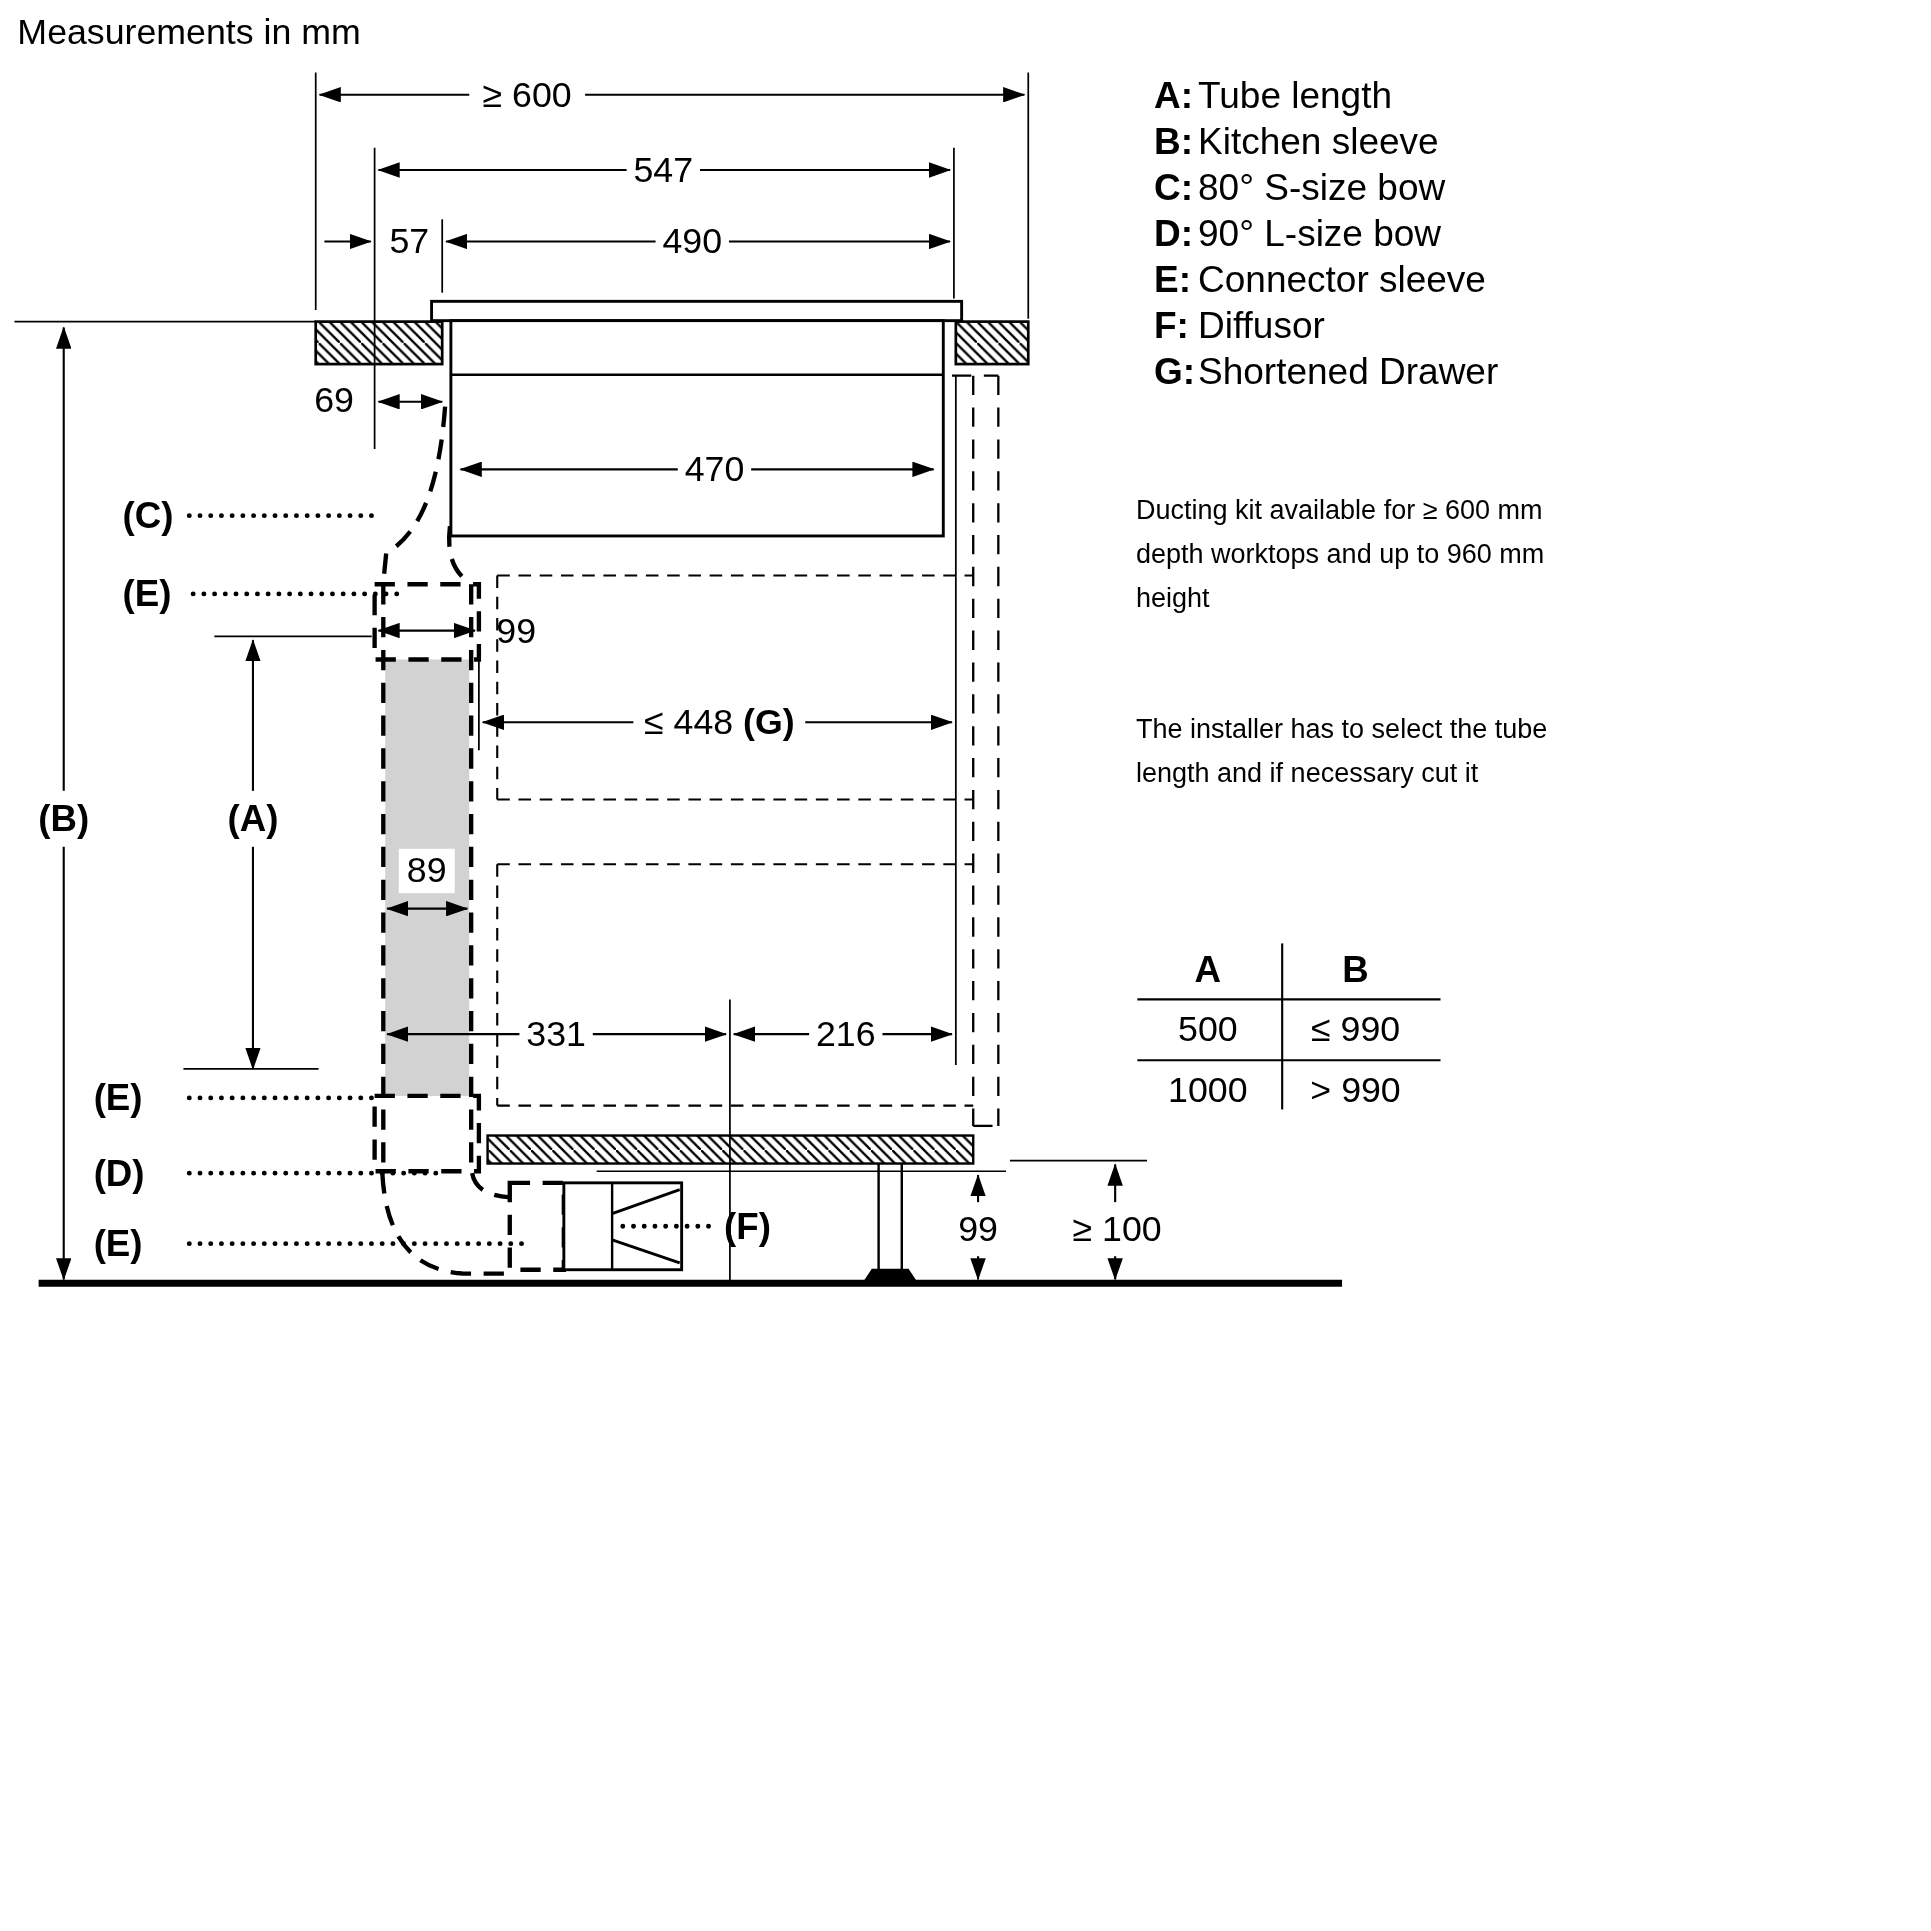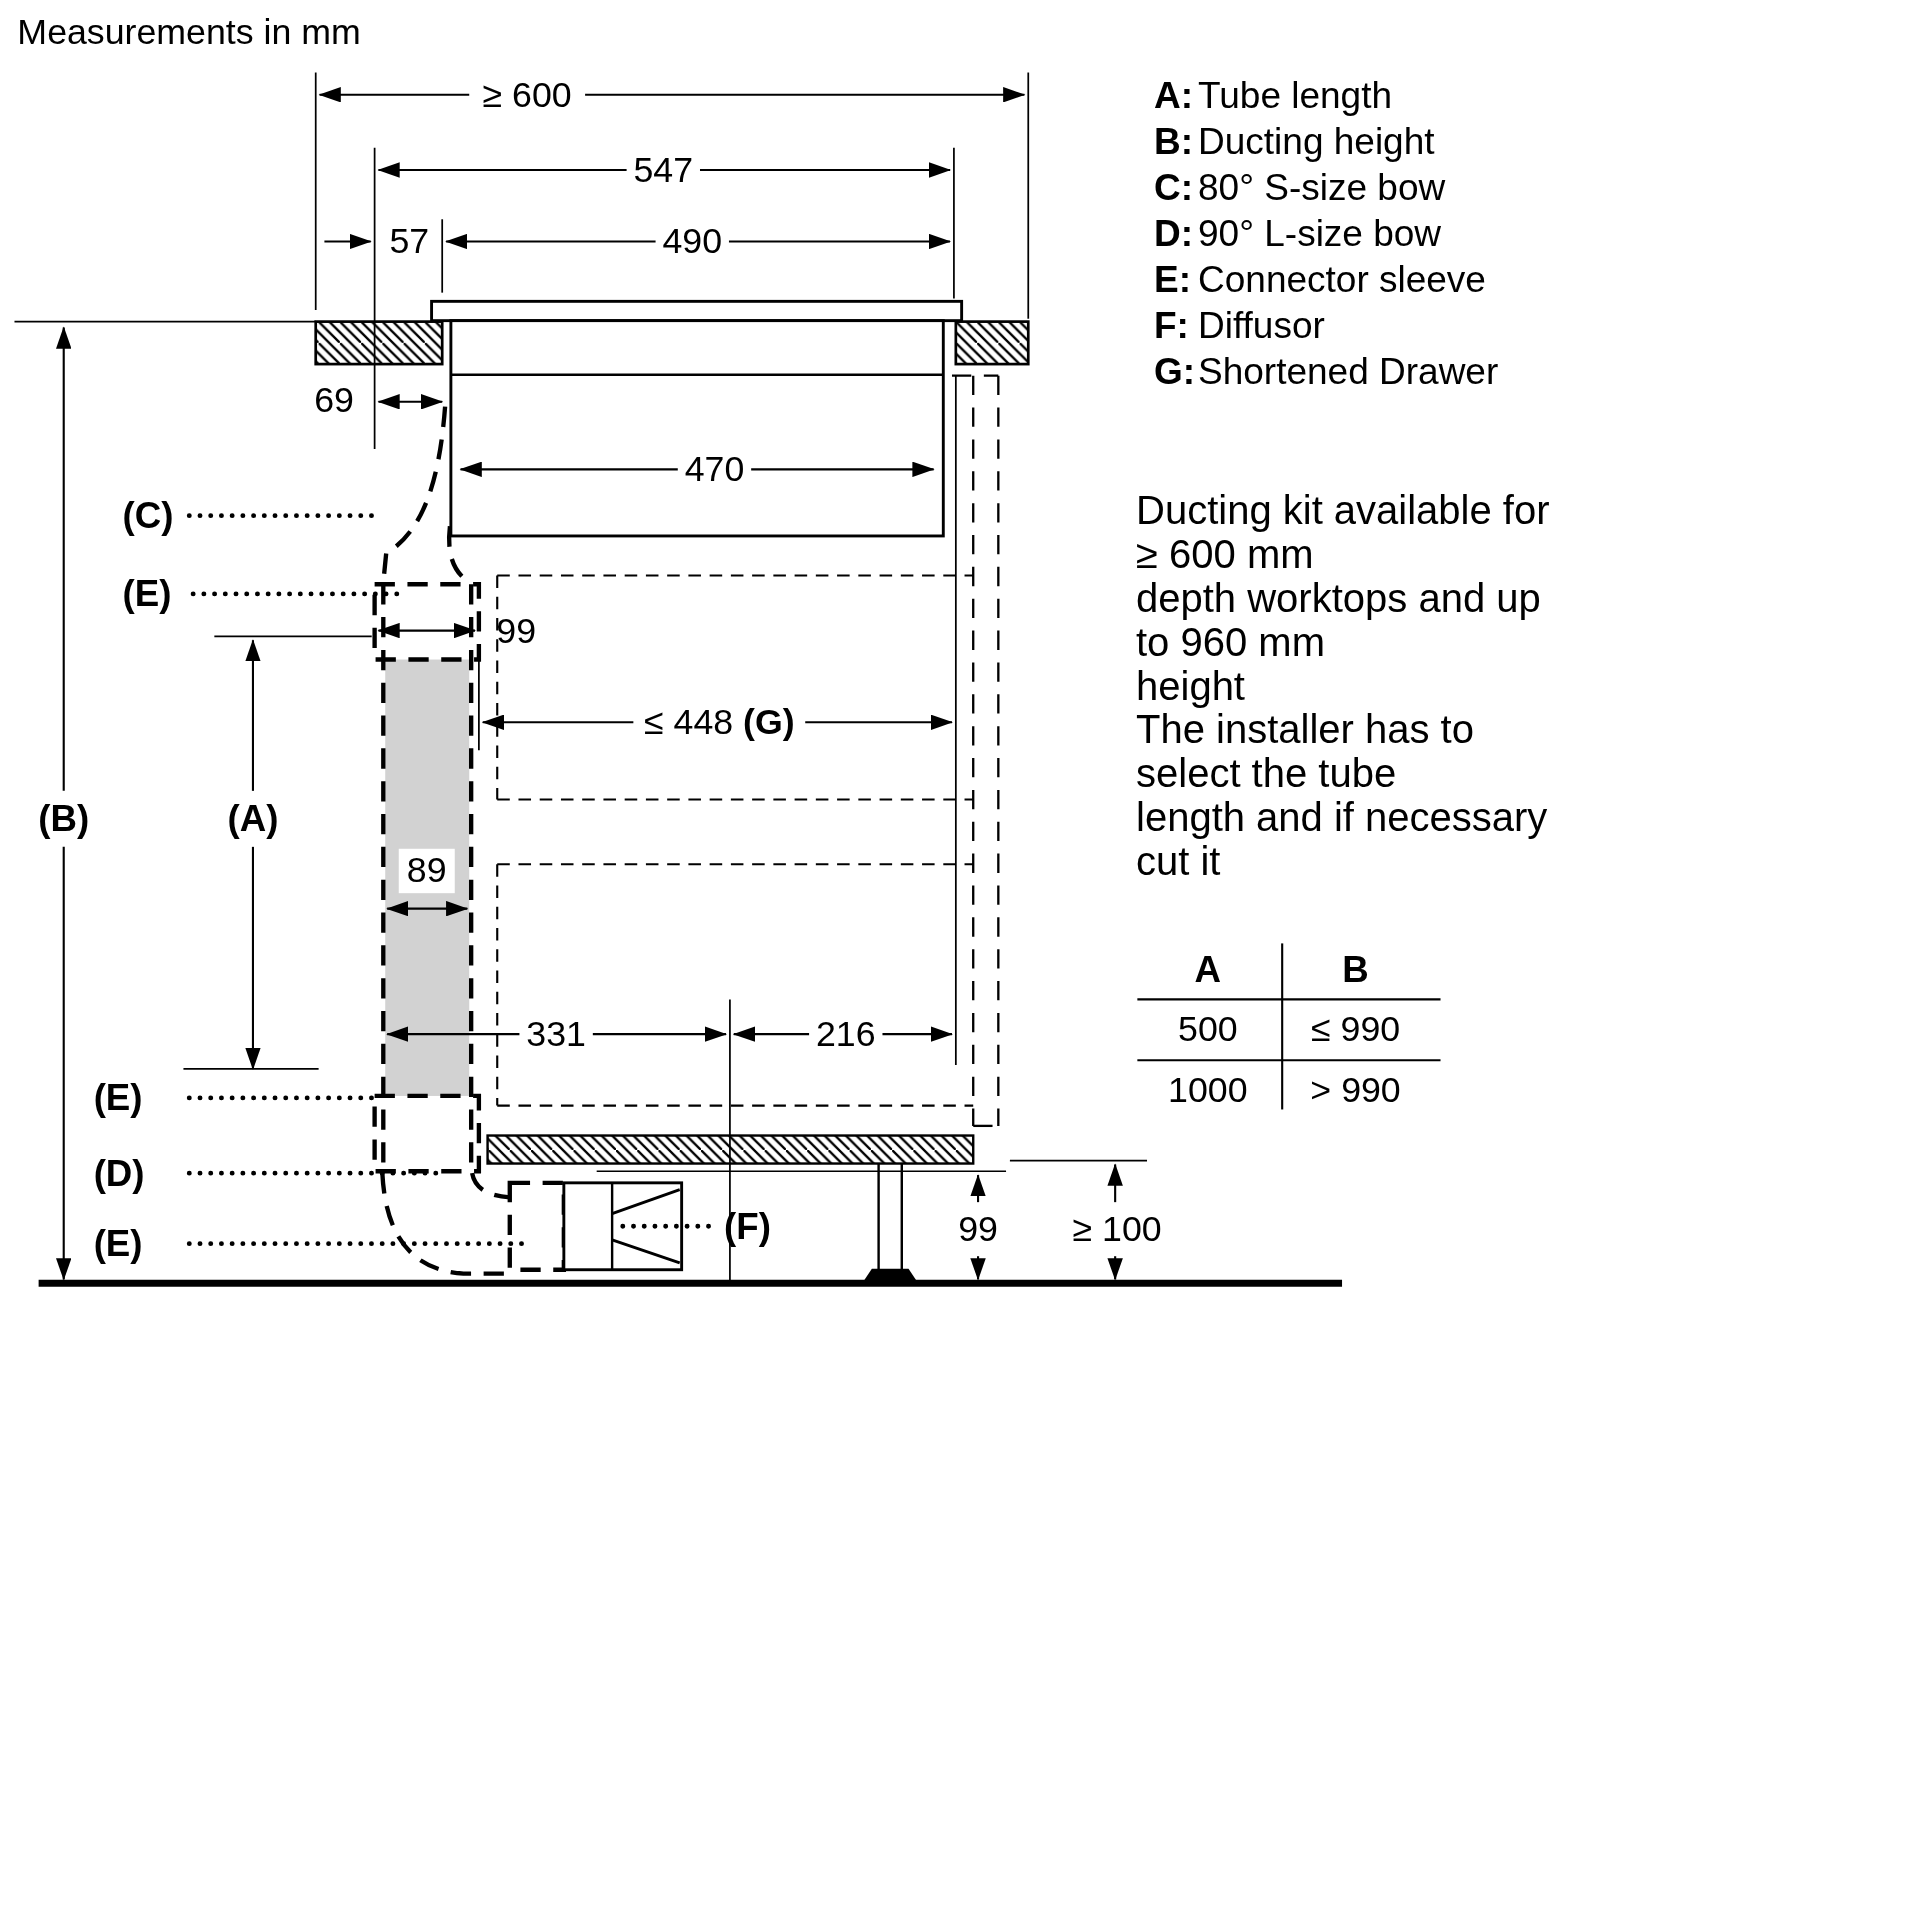--- a/index.html
+++ b/index.html
@@ -17,21 +17,21 @@
   .dots{stroke:#000;stroke-width:5;fill:none;stroke-dasharray:0.1 11;stroke-linecap:round}
   .lbl{font:37px "Liberation Sans",sans-serif;fill:#000}
   .lblb{font:700 38px "Liberation Sans",sans-serif;fill:#000}
   .bg{fill:#fff;stroke:none}
   .whitefill{fill:#fff}
   .grayfill{fill:#d2d2d2}
   .blackfill{fill:#000}
   
   .legend{position:absolute;left:1154px;top:70px;font-size:37px;line-height:46px;}
   .lg-k{display:inline-block;width:44px;font-weight:700;}
-  .para{position:absolute;left:1136px;font-size:40px;line-height:44px;}
+  .para{position:absolute;left:1136px;font-size:27px;line-height:44px;}
   .p1{top:485px;} .p2{top:704px;}
 </style>
 </head>
 <body>
 
 <div id="stage">
 
   <svg width="1931" height="1931" viewBox="0 0 2000 2000">
     <defs>
       <marker id="ah" markerUnits="userSpaceOnUse" markerWidth="24" markerHeight="16" refX="22" refY="8" orient="auto-start-reverse">
@@ -206,21 +206,21 @@
       <text class="lblb" x="1404" y="1001" text-anchor="middle" dominant-baseline="central">B</text>
       <text class="lbl" x="1251" y="1063" text-anchor="middle" dominant-baseline="central">500</text>
       <text class="lbl" x="1404" y="1063" text-anchor="middle" dominant-baseline="central">≤ 990</text>
       <text class="lbl" x="1251" y="1126" text-anchor="middle" dominant-baseline="central">1000</text>
       <text class="lbl" x="1404" y="1126" text-anchor="middle" dominant-baseline="central">&gt; 990</text>
     </g>
   </svg>
 
   <div class="legend">
     <div class="lg-row"><span class="lg-k">A:</span><span>Tube length</span></div>
-    <div class="lg-row"><span class="lg-k">B:</span><span>Ducting height</span></div>
+    <div class="lg-row"><span class="lg-k">B:</span><span>Kitchen sleeve</span></div>
     <div class="lg-row"><span class="lg-k">C:</span><span>80° S-size bow</span></div>
     <div class="lg-row"><span class="lg-k">D:</span><span>90° L-size bow</span></div>
     <div class="lg-row"><span class="lg-k">E:</span><span>Connector sleeve</span></div>
     <div class="lg-row"><span class="lg-k">F:</span><span>Diffusor</span></div>
     <div class="lg-row"><span class="lg-k">G:</span><span>Shortened Drawer</span></div>
   </div>
 
   <div class="para p1">
     <div>Ducting kit available for ≥ 600 mm</div>
     <div>depth worktops and up to 960 mm</div>

